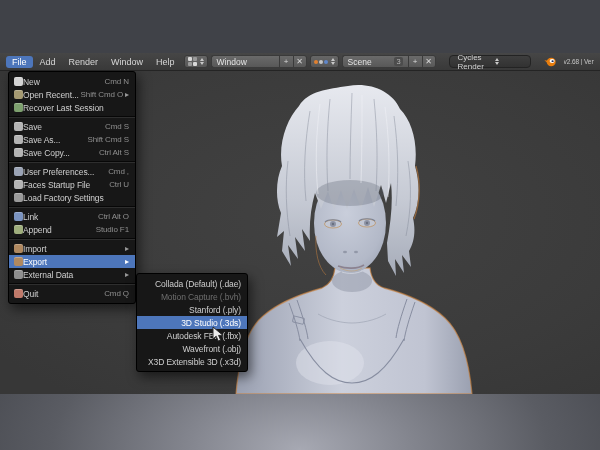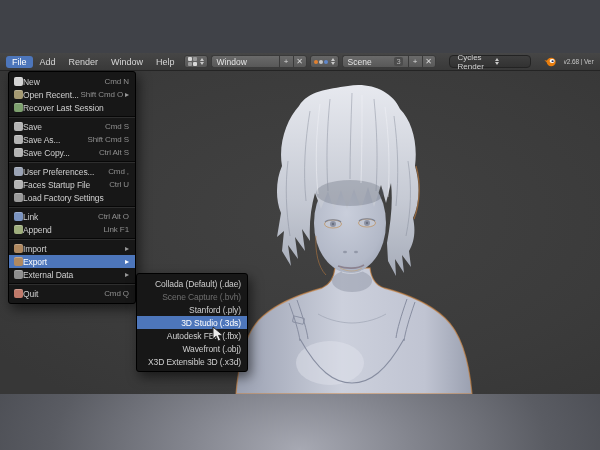--- a/index.html
+++ b/index.html
@@ -278,21 +278,21 @@
           </div>
           <div class="msep"></div>
           <div class="mi">
             <span class="ico link"></span>
             <span class="lbl">Link</span>
             <span class="rt">Ctrl Alt O</span>
           </div>
           <div class="mi">
             <span class="ico append"></span>
             <span class="lbl">Append</span>
-            <span class="rt">Link F1</span>
+            <span class="rt">Studio F1</span>
           </div>
           <div class="msep"></div>
           <div class="mi">
             <span class="ico import"></span>
             <span class="lbl">Import</span>
             <span class="arr" style="margin-left: auto;">▸</span>
           </div>
           <div class="mi hl">
             <span class="ico export"></span>
             <span class="lbl">Export</span>
@@ -310,21 +310,21 @@
             <span class="rt">Cmd Q</span>
           </div>
         </div>
 
       
       <div class="panel smenu">
           <div class="mi">
             <span class="lbl">Collada (Default) (.dae)</span>
           </div>
           <div class="mi dis">
-            <span class="lbl">Scene Capture (.bvh)</span>
+            <span class="lbl">Motion Capture (.bvh)</span>
           </div>
           <div class="mi">
             <span class="lbl">Stanford (.ply)</span>
           </div>
           <div class="mi hl">
             <span class="lbl">3D Studio (.3ds)</span>
           </div>
           <div class="mi">
             <span class="lbl">Autodesk FBX (.fbx)</span>
           </div>

